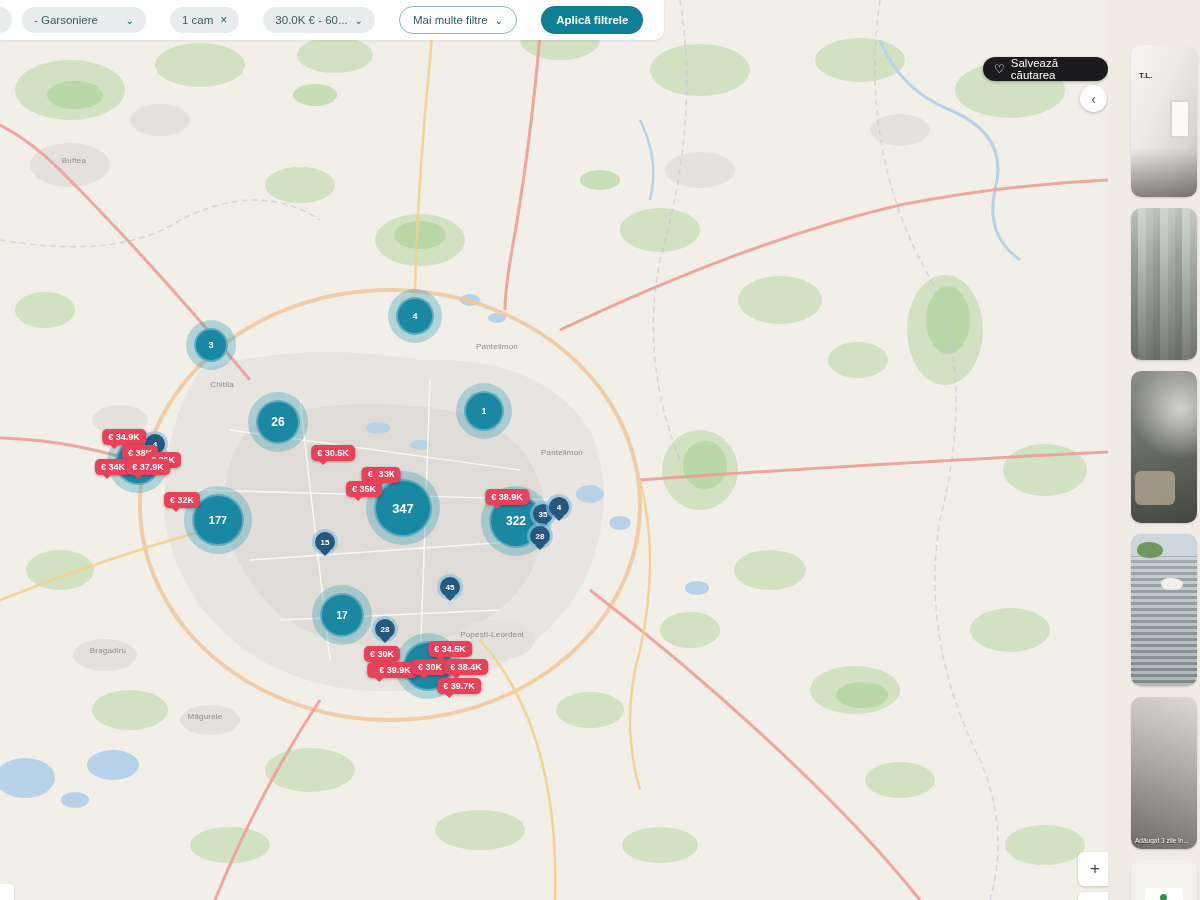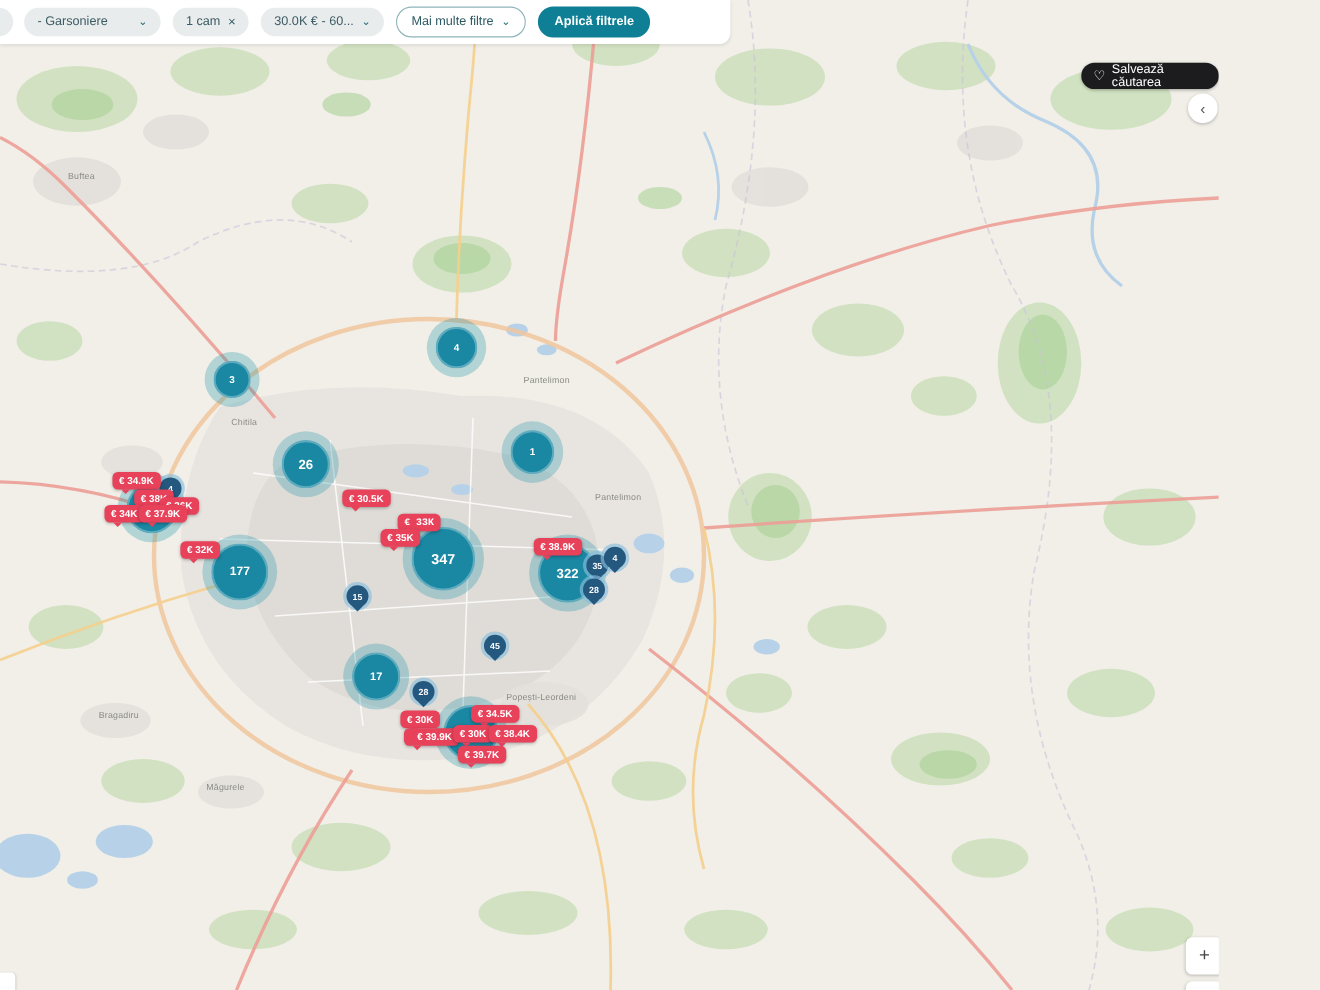--- a/index.html
+++ b/index.html
@@ -50,21 +50,21 @@
     display:flex; align-items:center; justify-content:center; font-size:17px;
     box-shadow:0 1px 3px rgba(0,0,0,.2); cursor:pointer; }
   .zoom-out-btn { position:absolute; left:1078px; top:892px; width:34px; height:34px;
     border-radius:6px; background:#fff; z-index:40; box-shadow:0 1px 3px rgba(0,0,0,.2);
     cursor:pointer; }
   .corner-partial { position:absolute; left:-6px; top:884px; width:20px; height:20px;
     background:#fff; border-radius:4px; box-shadow:0 1px 2px rgba(0,0,0,.2); z-index:40; }
 
   
   .filter-bar { position:absolute; left:0; top:0; width:664px; height:40px;
-    background:#fff; z-index:50; display:flex; align-items:center; gap:11px;
+    background:#fff; z-index:50; display:flex; align-items:center; gap:24px;
     padding-left:22px; border-radius:0 0 10px 0; box-shadow:0 1px 3px rgba(0,0,0,.08); }
   .partial-pill { position:absolute; left:-22px; top:7px; width:34px; height:26px;
     border-radius:14px; background:#e8ecec; }
   .pill { background:#e8ecec; border-radius:14px; height:26px; display:flex;
     align-items:center; gap:7px; font-size:11.5px; color:#3c5a63; padding:0 12px;
     cursor:pointer; white-space:nowrap; }
   .pill .chev, .pill-outline .chev { font-size:10px; color:#1d6a78; }
   .pill .x { font-size:12px; color:#2c5a63; }
   .pill-outline { background:#fff; border:1.5px solid #8fb4ba; border-radius:16px;
     height:28px; display:flex; align-items:center; gap:7px; font-size:11.5px;
@@ -250,21 +250,21 @@
         <div class="price-pin" style="left: 182px; top: 500px;">€ 32K</div>
         <div class="price-pin" style="left: 333px; top: 453px;">€ 30.5K</div>
         <div class="price-pin" style="left: 381px; top: 475px; font-family: Liberation Mono, monospace;">€ 33K</div>
         <div class="price-pin" style="left: 364px; top: 489px;">€ 35K</div>
         <div class="price-pin" style="left: 507px; top: 497px;">€ 38.9K</div>
         <div class="price-pin" style="left: 382px; top: 654px;">€ 30K</div>
         <div class="price-pin" style="left: 392px; top: 670px; padding-left: 12px;">€ 39.9K</div>
         <div class="price-pin" style="left: 450px; top: 649px;">€ 34.5K</div>
         <div class="price-pin" style="left: 430px; top: 667px;">€ 30K</div>
         <div class="price-pin" style="left: 466px; top: 667px;">€ 38.4K</div>
-        <div class="price-pin" style="left: 438px; top: 686px;">€ 39.7K</div>
+        <div class="price-pin" style="left: 459px; top: 686px;">€ 39.7K</div>
         <div class="map-label" style="left: 74px; top: 160px;">Buftea</div>
         <div class="map-label" style="left: 222px; top: 384px;">Chitila</div>
         <div class="map-label" style="left: 497px; top: 346px;">Pantelimon</div>
         <div class="map-label" style="left: 562px; top: 452px;">Pantelimon</div>
         <div class="map-label" style="left: 492px; top: 634px;">Popești-Leordeni</div>
         <div class="map-label" style="left: 108px; top: 650px;">Bragadiru</div>
         <div class="map-label" style="left: 205px; top: 716px;">Măgurele</div>
       </div>
 
     <div class="save-search">
@@ -300,14 +300,33 @@
     </div>
 
     <div class="pill-outline">
       <span>Mai multe filtre</span>
       <span class="chev">⌄</span>
     </div>
 
     <button class="btn-apply">Aplică filtrele</button>
   </div>
 
+  <div class="sidebar">
+    <div class="thumbs">
+        <div class="thumb t1">
+          <span class="wm">T.L.</span>
+        </div>
+        <div class="thumb t2"></div>
+        <div class="thumb t3"></div>
+        <div class="thumb t4"></div>
+        <div class="thumb t5">
+          <span class="cap">Adăugat 3 zile în...</span>
+        </div>
+        <div class="thumb t6">
+          <span class="logo-badge">
+            <i></i>
+            <b></b>
+          </span>
+        </div>
+      </div>
+  </div>
 
 </div>
 
 </body></html>

